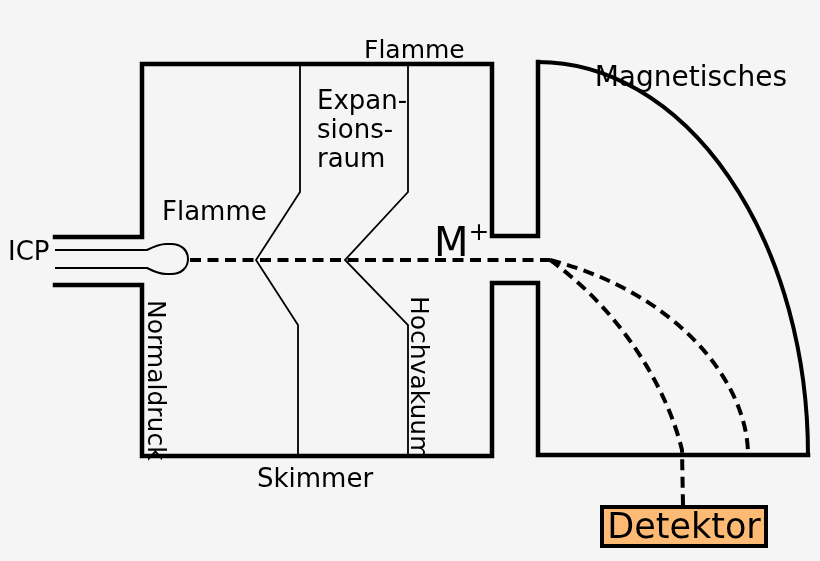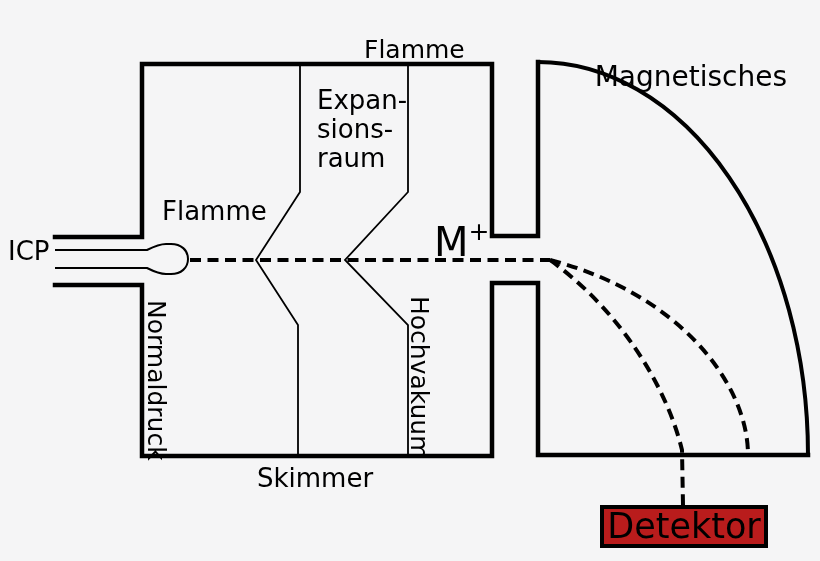--- a/index.html
+++ b/index.html
@@ -52,21 +52,21 @@
     vertical-align: 16px;
   }
   .detektor-box {
     position: absolute;
     left: 600px;
     top: 505px;
     width: 168px;
     height: 43px;
     border: 4px solid #000;
     box-sizing: border-box;
-    background: #b91c1c;
+    background: #fdba74;
     display: flex;
     align-items: center;
     justify-content: center;
     font-size: 35px;
     line-height: 35px;
   }
 </style>
 </head>
 <body>
 

